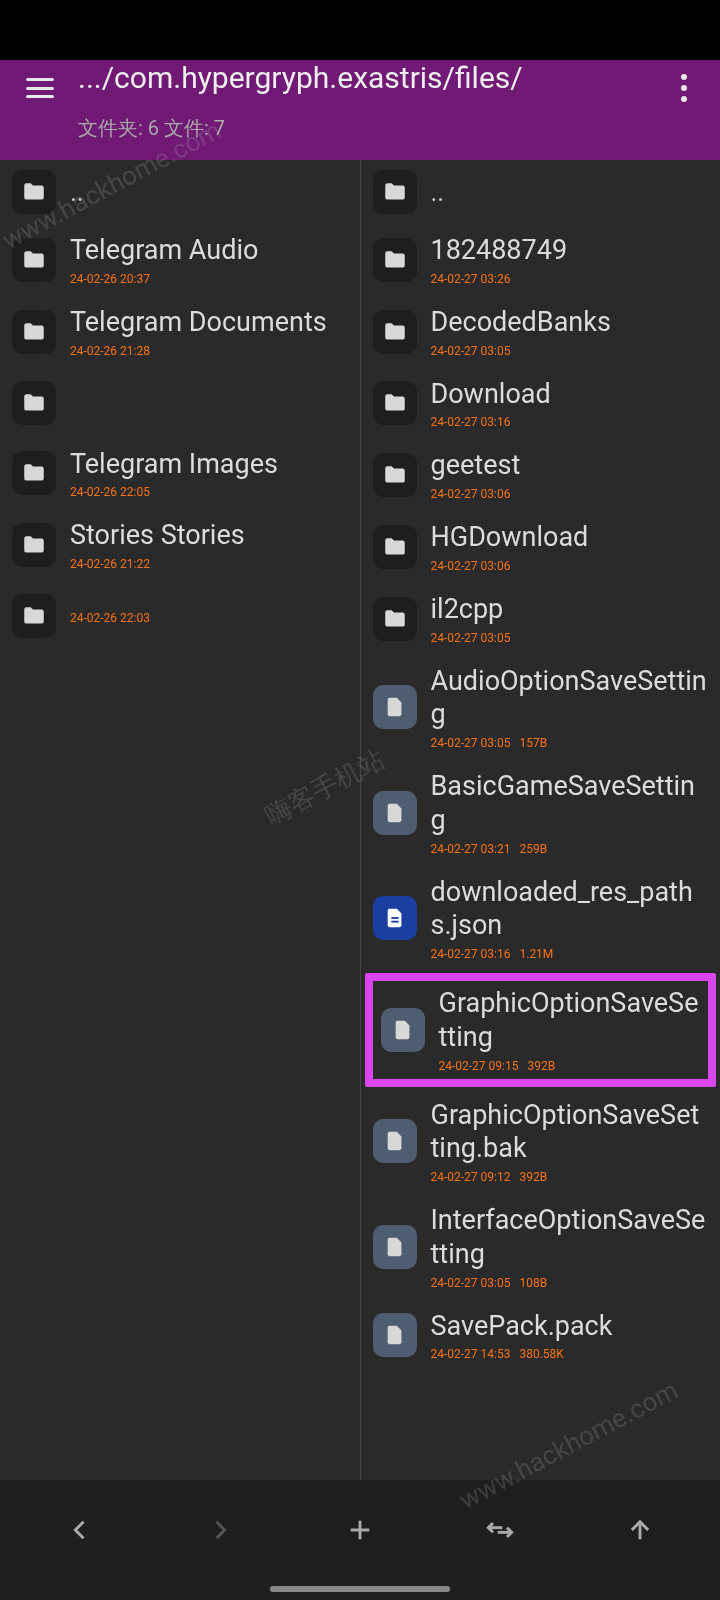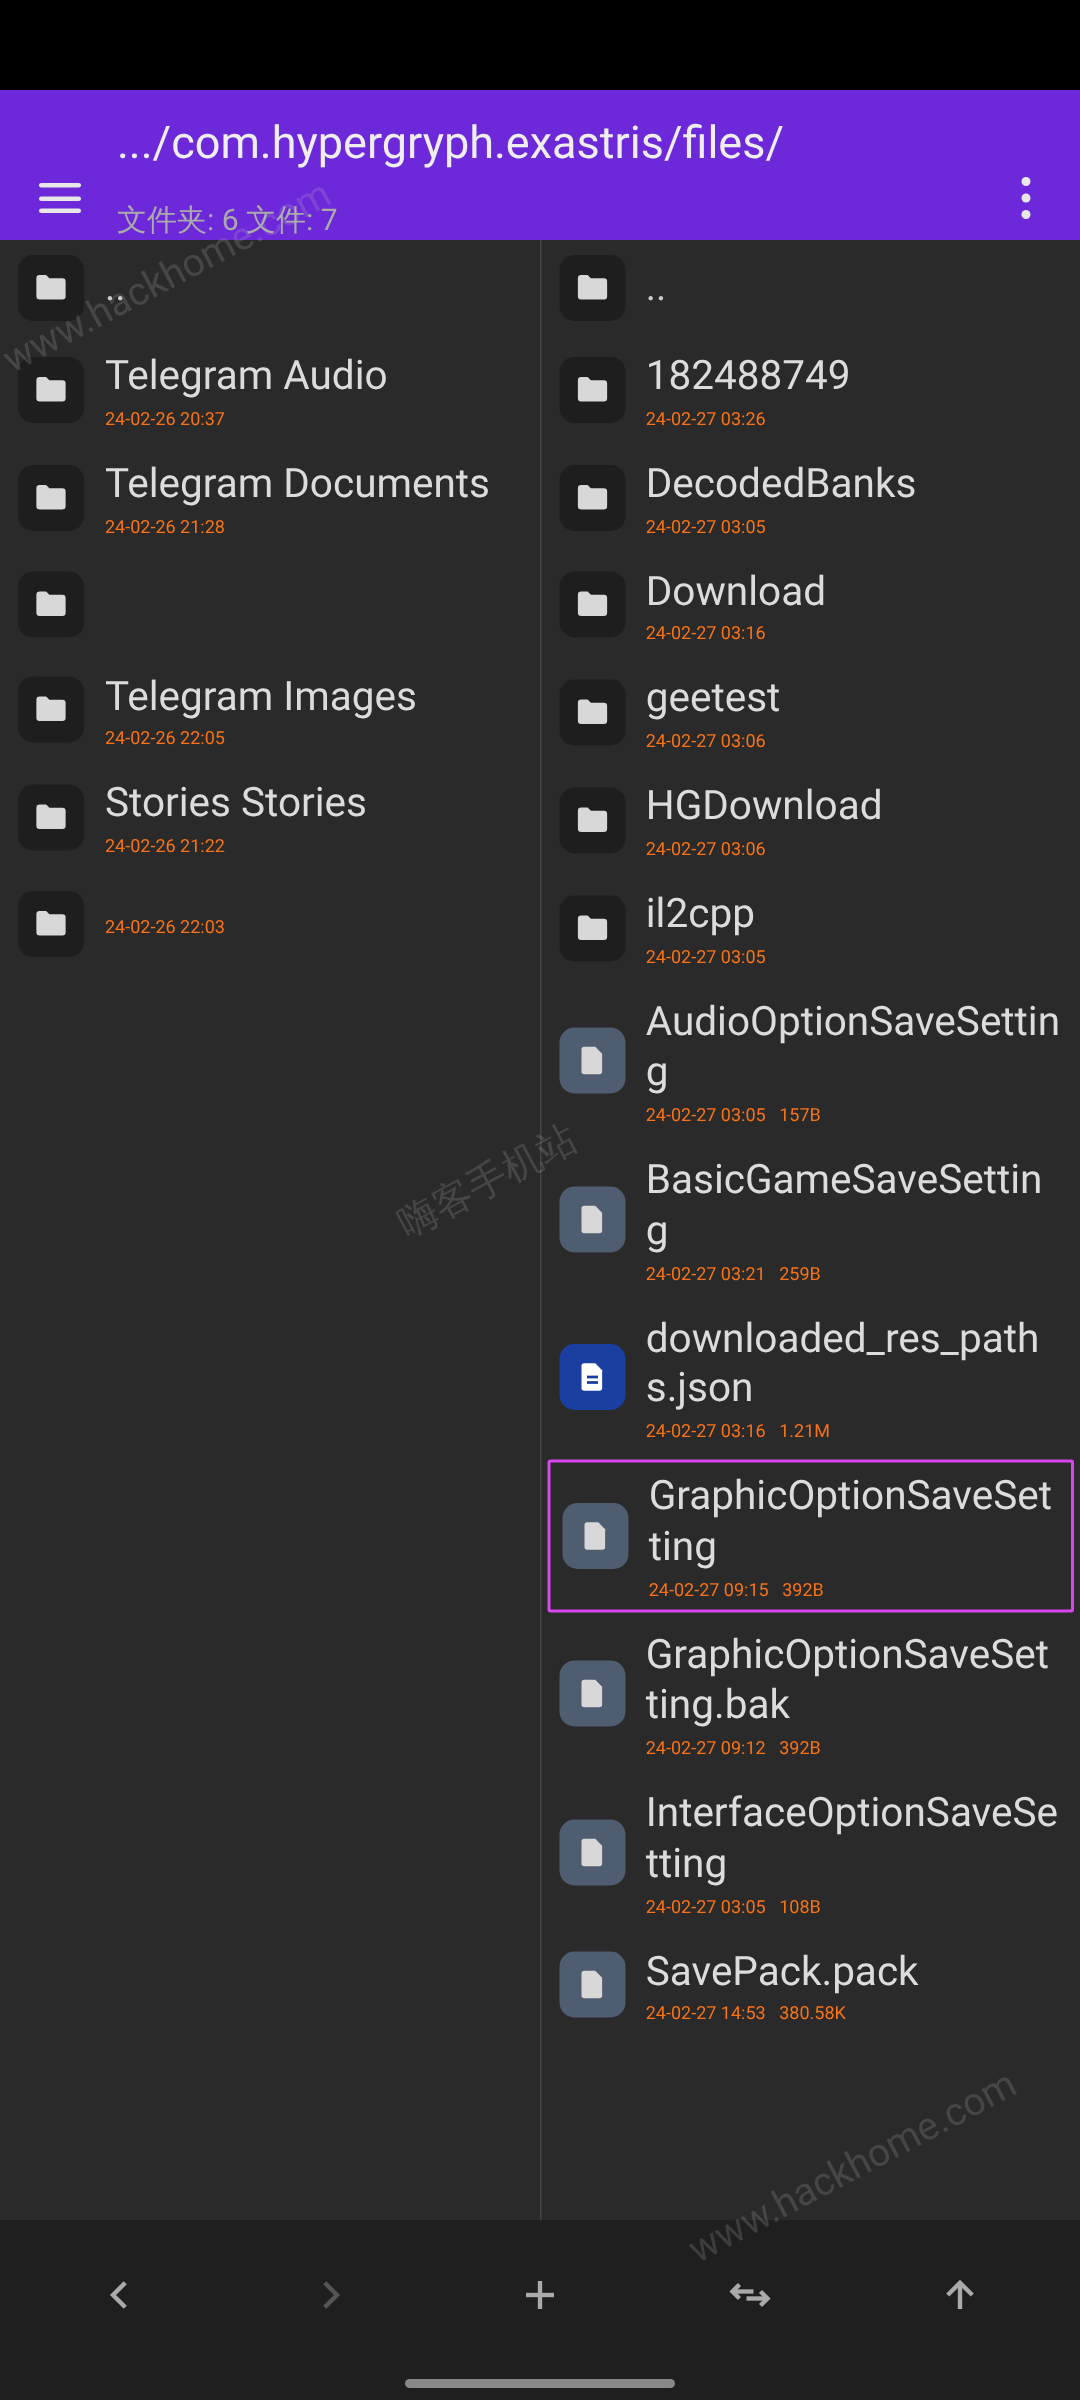--- a/index.html
+++ b/index.html
@@ -7,24 +7,24 @@
   width: 720px;
   height: 1600px;
   background: #2a2a2a;
   font-family: -apple-system, "Segoe UI", Roboto, sans-serif;
   color: #d8d8d8;
   overflow: hidden;
   position: relative;
 }
 .status-bar { height: 60px; background: #000; }
 .header {
-  background: #6d28d9;
+  background: #701a75;
   height: 100px;
   display: flex;
-  align-items: flex-end;
+  align-items: flex-start;
   padding: 0 12px;
 }
 .hamburger { width: 56px; height: 56px; display: flex; align-items: center; justify-content: center; cursor: pointer; }
 .hamburger-icon { width: 28px; height: 20px; display: flex; flex-direction: column; justify-content: space-between; }
 .hamburger-icon span { display: block; height: 3px; background: #e8e8e8; border-radius: 2px; }
 .header-title-block { flex: 1; margin-left: 10px; overflow: hidden; }
 .path-text { font-size: 30px; color: #eee; white-space: nowrap; overflow: hidden; text-overflow: ellipsis; }
 .stats-text { font-size: 20px; color: #aaa; margin-top: 20px; }
 .more-dots { width: 48px; height: 56px; display: flex; flex-direction: column; align-items: center; justify-content: center; gap: 5px; cursor: pointer; }
 .more-dots span { width: 6px; height: 6px; background: #e8e8e8; border-radius: 50%; }
@@ -57,21 +57,21 @@
 .icon-file { background: #4f5d70; }
 .icon-file svg { width: 22px; height: 28px; fill: #d8d8d8; }
 .icon-json { background: #1a3fa0; }
 .icon-json svg { width: 22px; height: 28px; fill: #fff; }
 .row-text { flex: 1; min-width: 0; }
 .row-name { font-size: 27px; color: #dcdcdc; line-height: 1.25; word-break: break-all; }
 .row-meta { font-size: 12px; color: #f97316; margin-top: 4px; }
 .row-meta .sz { margin-left: 9px; }
 .parent .row-name { font-size: 26px; color: #ccc; }
 .highlight-box {
-  border: 2px solid #d946ef;
+  border: 8px solid #d946ef;
   margin: 2px 4px;
   padding: 6px 8px !important;
   border-radius: 2px;
   align-items: center;
 }
 .bottom-bar {
   position: absolute;
   bottom: 0; left: 0; right: 0;
   height: 120px;
   background: #1f1f1f;

